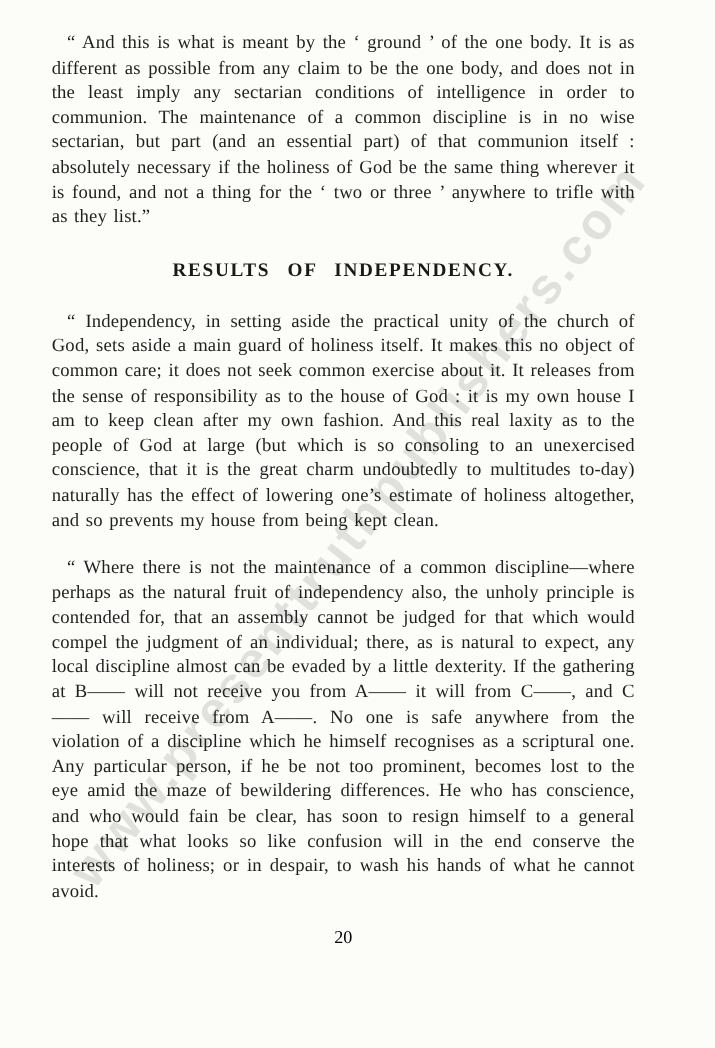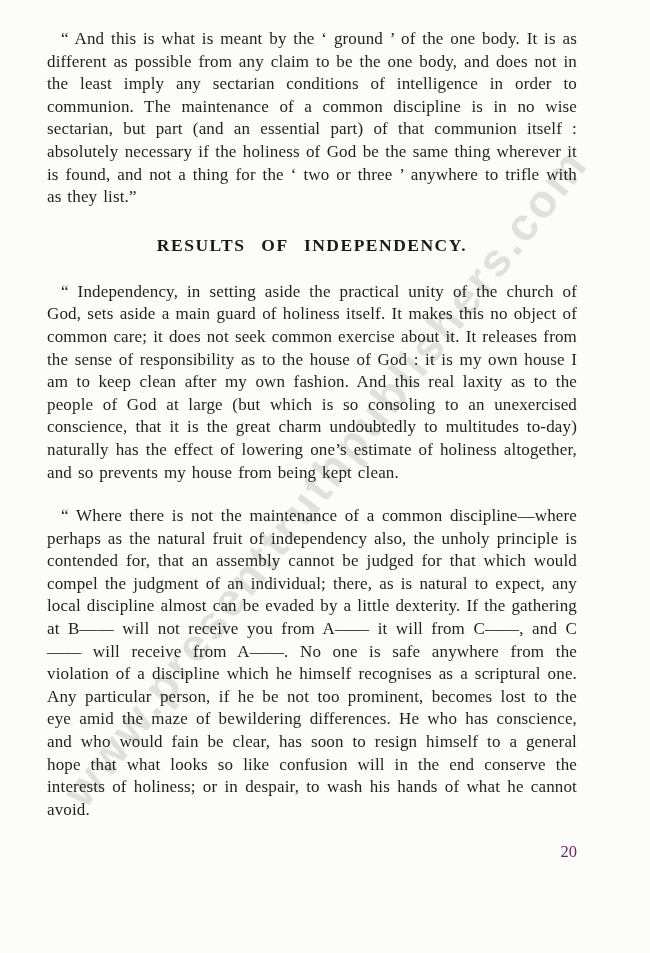--- a/index.html
+++ b/index.html
@@ -35,24 +35,24 @@
   h2.heading {
     text-align: center;
     font-size: 17.5px;
     font-weight: bold;
     letter-spacing: 1.5px;
     word-spacing: 10px;
     margin: 26px 0 25px 0;
     color: #191919;
   }
   .page-number {
-    text-align: right;
+    text-align: center;
     font-size: 16.5px;
     margin-top: 2px;
-    color: #701a75;
+    color: #000000;
   }
   .watermark {
     position: absolute;
     z-index: 1;
     top: 50%;
     left: 50%;
     transform: translate(-50%, -50%) rotate(-52deg);
     font-family: "Liberation Sans", sans-serif;
     font-size: 46px;
     font-weight: bold;

